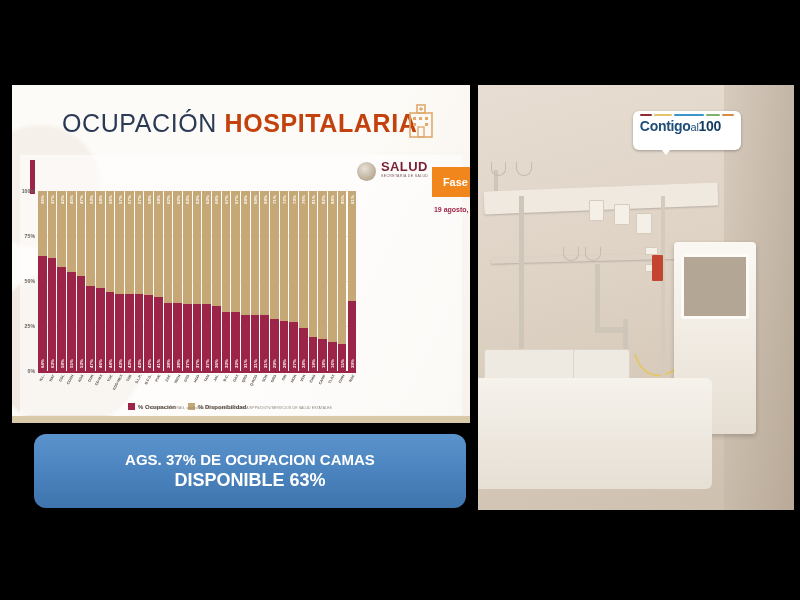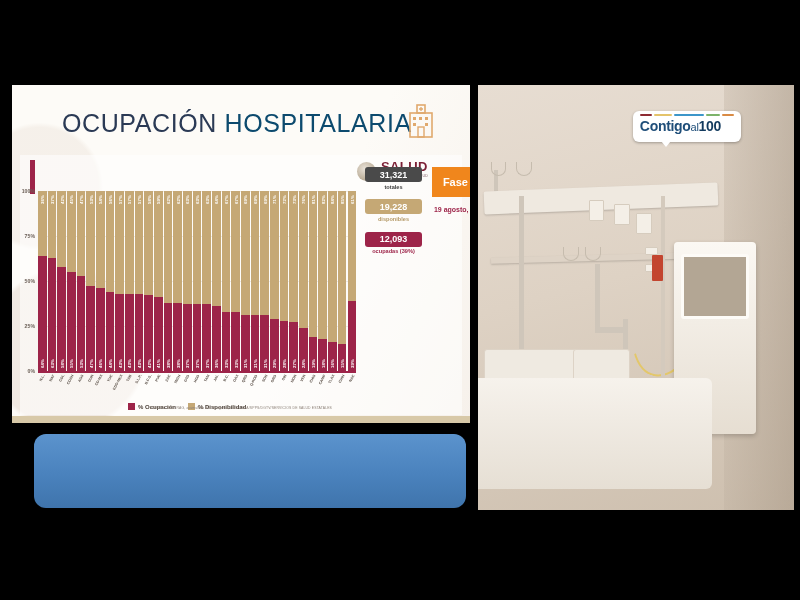--- a/index.html
+++ b/index.html
@@ -23,21 +23,21 @@
       radial-gradient(circle at 12% 78%, rgba(198,170,150,.22) 0 16%, transparent 17%),
       radial-gradient(circle at 6% 30%, rgba(200,175,155,.14) 0 12%, transparent 13%),
       linear-gradient(118deg, rgba(255,255,255,0) 60%, rgba(215,195,180,.18) 100%);
     pointer-events: none;
   }
   #slide-title {
     position: absolute; left: 50px; top: 24px;
     font-size: 25px; letter-spacing: .6px; color: #2b3a55;
     font-weight: 300; white-space: nowrap;
   }
-  #slide-title b { font-weight: 400; color: #0c4a6e; }
+  #slide-title b { font-weight: 700; color: #c2410c; }
   .hosp-icon { position: absolute; left: 392px; top: 18px; width: 34px; height: 36px; }
 
   #chartcard {
     position: absolute; left: 8px; top: 70px; width: 442px; height: 260px;
     background: rgba(255,255,255,.55);
   }
   #leftbar-accent {
     position: absolute; left: 10px; top: 5px; width: 5px; height: 34px; background: #9d2449;
   }
   #chart-title {
@@ -144,21 +144,21 @@
   .vent-pole { position: absolute; left: 58%; top: 26%; width: 1.3%; height: 56%; background: #d4cabd; }
   .red-knob { position: absolute; left: 55%; top: 40%; width: 3.4%; height: 6%; background: #c3452f; border-radius: 1px; }
   .green-bag { position: absolute; left: 55%; top: 72%; width: 6%; height: 9%; background: #7e9c6b; border-radius: 50% 50% 45% 45%; }
   .bed { position: absolute; left: -4%; bottom: 5%; width: 78%; height: 26%; background: linear-gradient(180deg,#f6f2ec,#e6dfd4); border-radius: 6px; }
   .bedrail { position: absolute; left: 2%; bottom: 29%; width: 44%; height: 9%; background: #efeae1; border-radius: 3px; border: 1px solid #ddd3c6; }
   .bedrail2 { position: absolute; left: 30%; bottom: 29%; width: 18%; height: 9%; background: #efeae1; border-radius: 3px; border: 1px solid #ddd3c6; }
 
   
   #logo {
     position: absolute; left: 49%; top: 6%; background: #fff;
-    border-radius: 6px; padding: 3px 7px 8px 7px; box-shadow: 0 1px 3px rgba(0,0,0,.3);
+    border-radius: 6px; padding: 3px 7px 16px 7px; box-shadow: 0 1px 3px rgba(0,0,0,.3);
   }
   #logo .dashes { display: flex; gap: 2px; align-items: center; margin-bottom: 2px; }
   #logo .dashes i { display: block; height: 2.6px; border-radius: 1px; }
   #logo .wordmark { font-size: 14px; font-weight: 700; color: #1f4e79; letter-spacing: -.3px; white-space: nowrap; }
   #logo .wordmark .al { font-weight: 400; font-size: 11px; color: #1f4e79; }
   #logo .wordmark .n100 { color: #123a5e; }
   #logo .tail { position: absolute; left: 26%; bottom: -5px; width: 0; height: 0; border-left: 5px solid transparent; border-right: 5px solid transparent; border-top: 6px solid #fff; }
 </style>
 </head>
 <body>
@@ -580,42 +580,33 @@
         <div class="lg">
           <span class="sw occ"></span>
           <span>% Ocupación</span>
         </div>
         <div class="lg">
           <span class="sw av"></span>
           <span>% Disponibilidad</span>
         </div>
       </div>
 
-      <div id="stats">
-        <div class="chip tot">31,321</div>
-        <div class="chiplabel tot">totales</div>
-        <div class="gap"></div>
-        <div class="chip dis">19,228</div>
-        <div class="chiplabel dis">disponibles</div>
-        <div class="gap"></div>
-        <div class="chip ocu">12,093</div>
-        <div class="chiplabel ocu">ocupadas
-(39%)</div>
-      </div>
 
       <div id="fase">Fase 3</div>
       <div id="fecha">19 agosto,
 2020</div>
     </div>
 
     <div id="footnote">FUENTE: RED IRAG, acumulado del 18 agosto, 2020  -  SSA/SPPS/DGTV/SERVICIOS DE SALUD ESTATALES</div>
     <div id="footbar"></div>
   </div>
 
   <div id="caption">
+    <div id="cap1">AGS. 37% DE OCUPACION CAMAS</div>
+    <div id="cap3">DISPONIBLE 63%</div>
   </div>
 
   <div id="photo">
     <div class="wall"></div>
     <div class="wall2"></div>
 
     <div class="pipe p2"></div>
     <div class="hook" style="left:4%;top:18%;"></div>
     <div class="hook" style="left:12%;top:18%;"></div>
     <div class="railbar rail1"></div>

